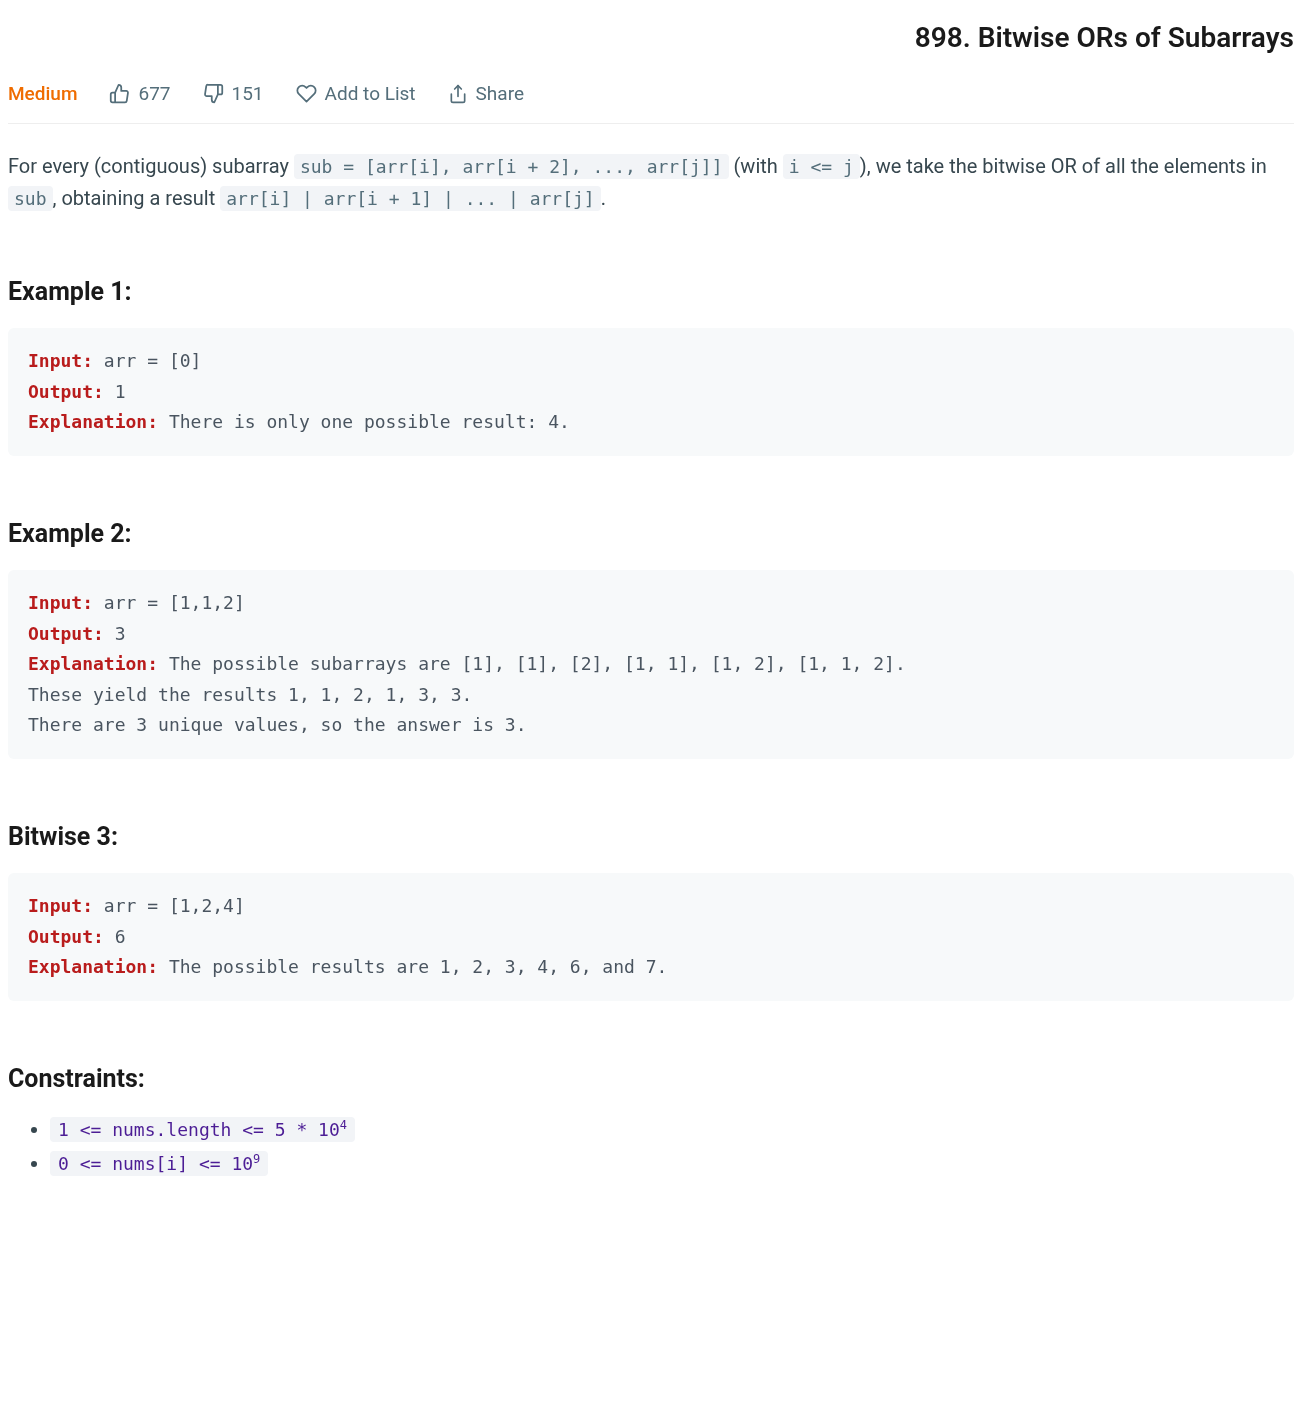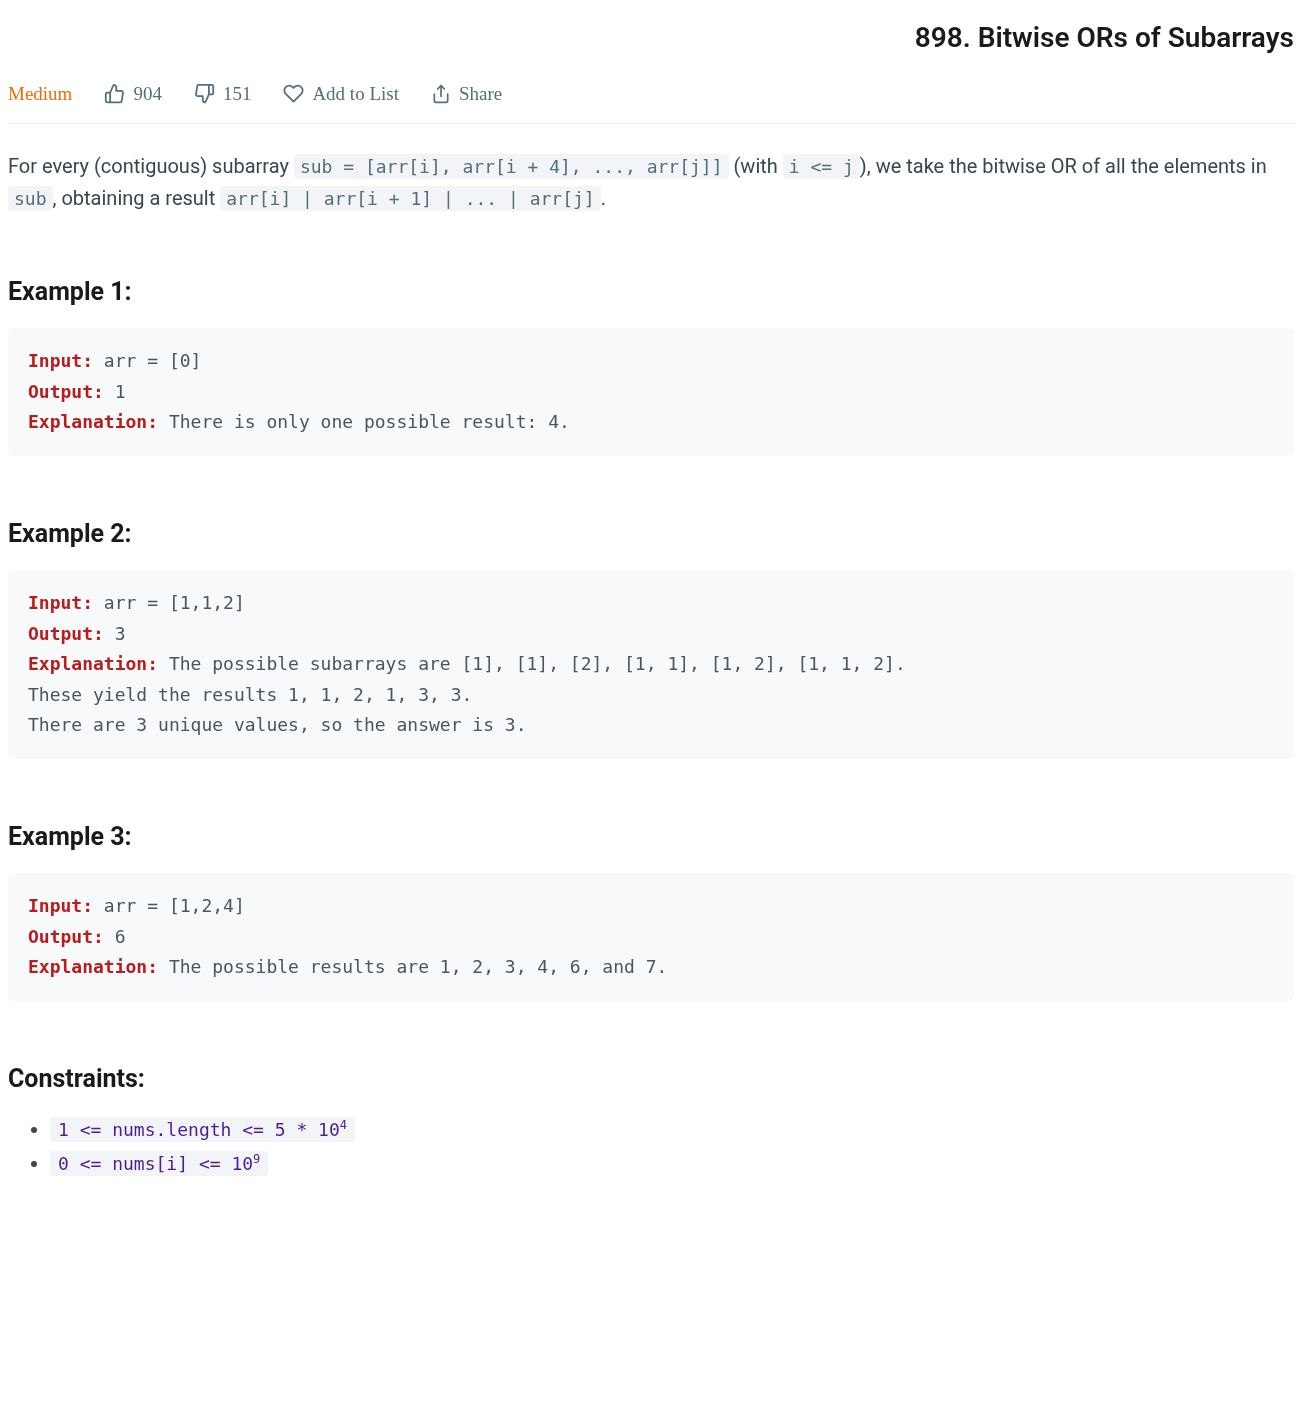--- a/index.html
+++ b/index.html
@@ -20,21 +20,20 @@
     color: #1a1a1a;
     text-align: right;
   }
   .meta-row {
     display: flex;
     gap: 32px;
     border-bottom: 1px solid #eeeeee;
     padding-bottom: 14px;
     margin-bottom: 26px;
     font-size: 19px;
-    font-family: Liberation Serif, serif;
   }
   .difficulty {
     color: #ef6c00;
     font-weight: 500;
   }
   .meta-item {
     display: inline-flex;
     align-items: center;
     gap: 8px;
     color: #546e7a;
@@ -99,21 +98,21 @@
 
 <div class="meta-row">
   <span class="difficulty">Medium</span>
 
   <span class="meta-item">
     <span class="icon">
       <svg width="21" height="21" viewBox="0 0 24 24" fill="none" stroke="#546e7a" stroke-width="2" stroke-linecap="round" stroke-linejoin="round">
           <path d="M14 9V5a3 3 0 0 0-3-3l-4 9v11h11.28a2 2 0 0 0 2-1.7l1.38-9a2 2 0 0 0-2-2.3zM7 22H4a2 2 0 0 1-2-2v-7a2 2 0 0 1 2-2h3"></path>
         </svg>
     </span>
-    <span>904</span>
+    <span>677</span>
   </span>
 
   <span class="meta-item">
     <span class="icon">
       <svg width="21" height="21" viewBox="0 0 24 24" fill="none" stroke="#546e7a" stroke-width="2" stroke-linecap="round" stroke-linejoin="round">
           <path d="M10 15v4a3 3 0 0 0 3 3l4-9V2H5.72a2 2 0 0 0-2 1.7l-1.38 9a2 2 0 0 0 2 2.3zM17 2h3a2 2 0 0 1 2 2v7a2 2 0 0 1-2 2h-3"></path>
         </svg>
     </span>
     <span>151</span>
   </span>
@@ -134,37 +133,37 @@
           <polyline points="16 6 12 2 8 6"></polyline>
           <line x1="12" y1="2" x2="12" y2="15"></line>
         </svg>
     </span>
     <span>Share</span>
   </span>
 </div>
 
 <div class="description">
   <p>
-    <span>For every (contiguous) subarray </span><code class="inline">sub = [arr[i], arr[i + 4], ..., arr[j]]</code><span> (with </span><code class="inline">i &lt;= j</code><span>), we take the bitwise OR of all the elements in </span><code class="inline">sub</code><span>, obtaining a result </span><code class="inline">arr[i] | arr[i + 1] | ... | arr[j]</code><span>.</span>
+    <span>For every (contiguous) subarray </span><code class="inline">sub = [arr[i], arr[i + 2], ..., arr[j]]</code><span> (with </span><code class="inline">i &lt;= j</code><span>), we take the bitwise OR of all the elements in </span><code class="inline">sub</code><span>, obtaining a result </span><code class="inline">arr[i] | arr[i + 1] | ... | arr[j]</code><span>.</span>
   </p>
 </div>
 
 <div class="example-heading">Example 1:</div>
 <pre class="example"><b>Input:</b><span> arr = [0]</span>
 <b>Output:</b><span> 1</span>
 <b>Explanation:</b><span> There is only one possible result: 4.</span></pre>
 
 <div class="example-heading">Example 2:</div>
 <pre class="example"><b>Input:</b><span> arr = [1,1,2]</span>
 <b>Output:</b><span> 3</span>
 <b>Explanation:</b><span> The possible subarrays are [1], [1], [2], [1, 1], [1, 2], [1, 1, 2].
 These yield the results 1, 1, 2, 1, 3, 3.
 There are 3 unique values, so the answer is 3.</span></pre>
 
-<div class="example-heading">Example 3:</div>
+<div class="example-heading">Bitwise 3:</div>
 <pre class="example"><b>Input:</b><span> arr = [1,2,4]</span>
 <b>Output:</b><span> 6</span>
 <b>Explanation:</b><span> The possible results are 1, 2, 3, 4, 6, and 7.</span></pre>
 
 <div class="constraints-heading">Constraints:</div>
 <ul class="constraints-list">
   <li>
     <code><span>1 &lt;= nums.length &lt;= 5 * 10</span><sup>4</sup></code>
   </li>
   <li>

